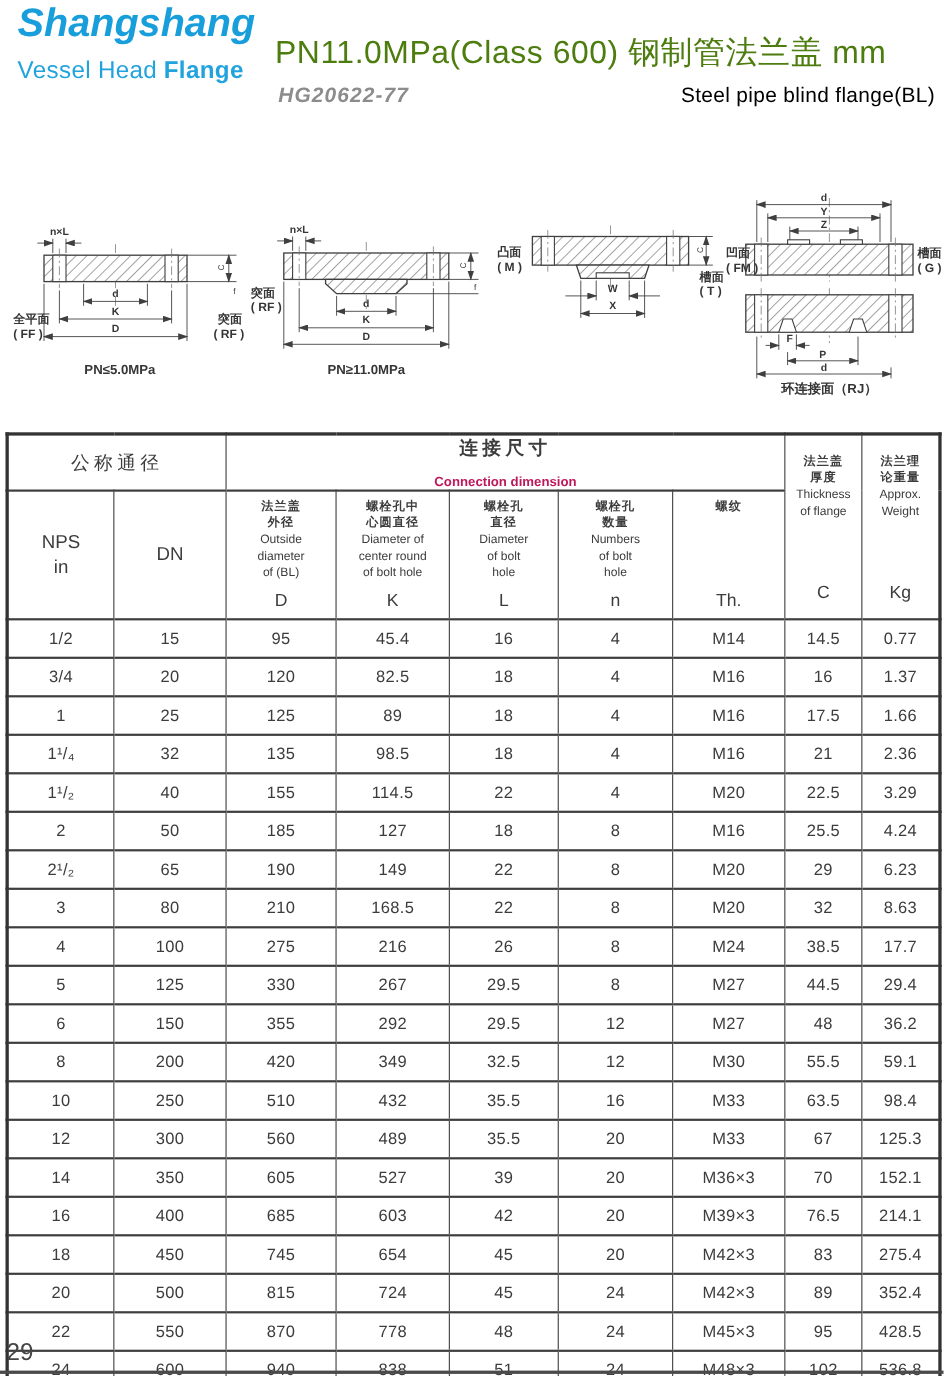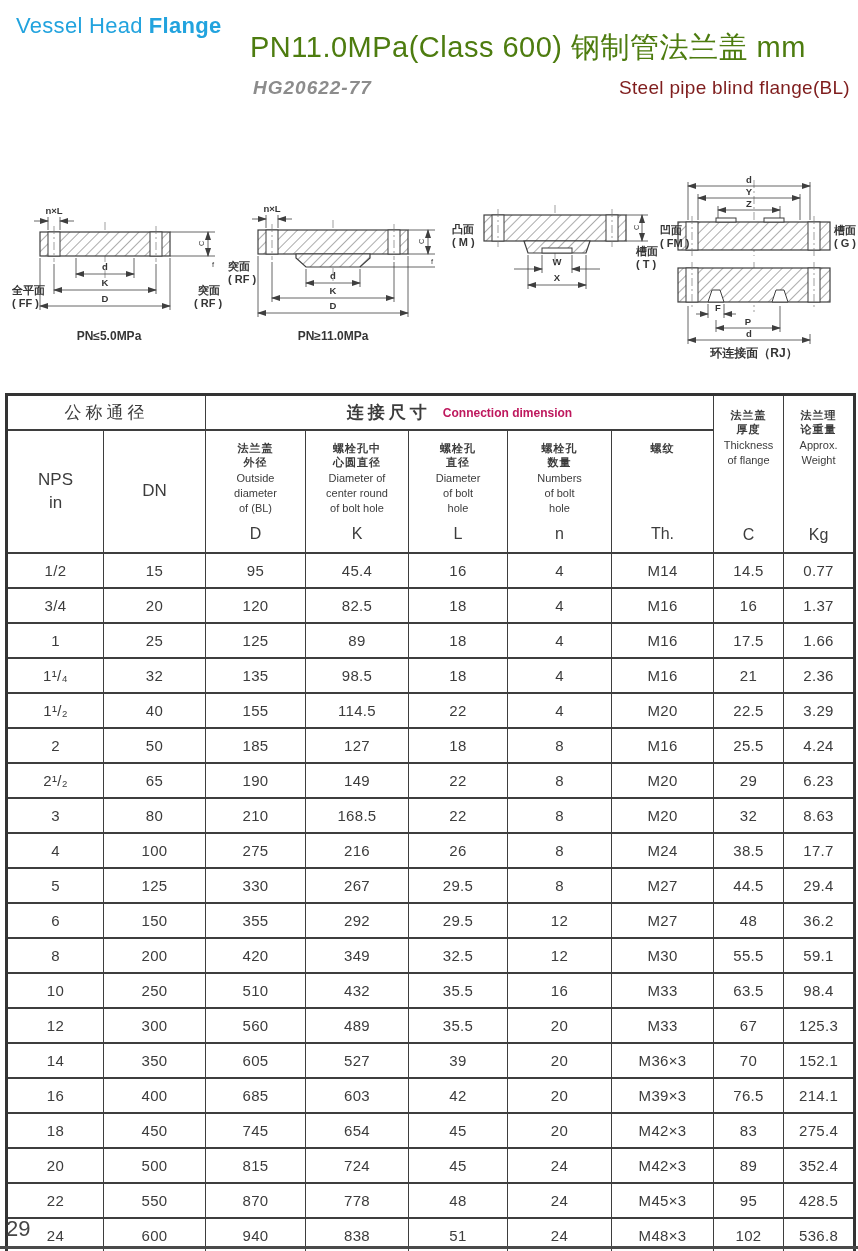--- a/index.html
+++ b/index.html
@@ -6,21 +6,21 @@
   .page{position:relative;width:858px;height:1251px;background:#fff;overflow:hidden;
         font-family:"Liberation Sans",sans-serif;color:#3a3a3a;}
 
   
   .logo{position:absolute;left:16px;top:2px;}
   .logo-main{font-size:36px;font-weight:bold;font-style:italic;color:#189edb;line-height:1.05;letter-spacing:0px;}
   .logo-sub{font-size:22px;color:#22a3de;margin-top:11px;letter-spacing:.3px;}
   .logo-sub .fl{font-weight:bold;margin-left:6px;}
   .title{position:absolute;left:250px;top:28px;font-size:29px;color:#4d7c0f;white-space:nowrap;letter-spacing:.5px;}
   .std{position:absolute;left:253px;top:77px;font-size:19px;font-weight:bold;font-style:italic;color:#8c8c8c;letter-spacing:1px;}
-  .sub-en{position:absolute;right:8px;top:77px;font-size:19px;color:#7f1d1d;letter-spacing:.3px;}
+  .sub-en{position:absolute;right:8px;top:77px;font-size:19px;color:#000000;letter-spacing:.3px;}
 
   
   .dwg{position:absolute;}
   svg text{font-family:"Liberation Sans",sans-serif;fill:#353535;}
   .cap{font-size:12px;font-weight:bold;text-anchor:middle;}
   .side{font-size:11px;font-weight:bold;}
   .lbl{font-size:9.5px;font-weight:bold;text-anchor:middle;}
   .tin{font-size:7.5px;}
   .hat{fill:url(#hch);stroke:#3f3f3f;stroke-width:1.2;}
   .bolt{fill:#fff;stroke:#3f3f3f;stroke-width:1;}
@@ -29,21 +29,21 @@
 
   
   .tbl{position:absolute;left:5px;top:393px;width:848px;border-collapse:collapse;table-layout:fixed;
        border:3px solid #333;}
   .tbl th,.tbl td{border-left:1px solid #3e3e3e;border-right:1px solid #3e3e3e;
        border-top:2px solid #3e3e3e;border-bottom:2px solid #3e3e3e;
        text-align:center;vertical-align:middle;padding:0;font-weight:normal;color:#3c3c3c;}
   .tbl td{font-size:15px;height:33px;letter-spacing:.3px;}
   .grp{font-size:17px;font-weight:bold;letter-spacing:4px;}
   .grp-row th{height:33px;}
-  .conn{display:flex;align-items:center;justify-content:center;gap:12px;}
+  .conn{display:flex;align-items:center;justify-content:center;gap:12px;flex-direction:column;}
   .grp-en{font-size:12px;font-weight:bold;letter-spacing:0;color:#be185d;}
   .hd{display:flex;flex-direction:column;justify-content:space-between;height:102px;padding:7px 0 6px;}
   .hd2{display:flex;flex-direction:column;justify-content:space-between;height:136px;padding:12px 0 8px;}
   .hdc{display:flex;flex-direction:column;justify-content:center;height:102px;font-size:17px;line-height:1.35;}
   .cnl{font-size:11px;font-weight:bold;line-height:1.3;letter-spacing:1px;}
   .enl{font-size:11px;line-height:1.18;margin-top:2px;}
   .sym{font-size:16px;}
 
   
   .pageno{position:absolute;left:6px;top:1216px;font-size:22px;color:#454545;}
@@ -63,20 +63,21 @@
       <marker id="me" markerWidth="9" markerHeight="8" refX="8" refY="3" orient="auto" markerUnits="userSpaceOnUse">
         <path d="M0,0L9,3L0,6Z" fill="#3f3f3f"></path>
       </marker>
       <marker id="ms" markerWidth="9" markerHeight="8" refX="1" refY="3" orient="auto" markerUnits="userSpaceOnUse">
         <path d="M9,0L0,3L9,6Z" fill="#3f3f3f"></path>
       </marker>
     </defs>
   </svg>
 
   <div class="logo">
+    <div class="logo-main">Shangshang</div>
     <div class="logo-sub"><span>Vessel Head</span><span class="fl">Flange</span></div>
   </div>
   <div class="title">PN11.0MPa(Class 600) 钢制管法兰盖  mm</div>
   <div class="std">HG20622-77</div>
   <div class="sub-en">Steel pipe blind flange(BL)</div>
 
   <svg class="dwg" style="left:12px;top:190px" width="225" height="160" viewBox="0 0 225 160">
     <line class="cl" x1="93" y1="32" x2="93" y2="92"></line>
     <rect class="hat" x="28" y="42" width="130" height="24"></rect>
     <rect class="bolt" x="36" y="42" width="12" height="24"></rect>

